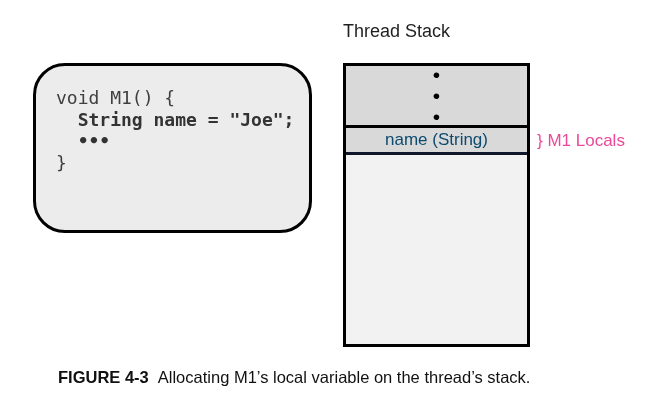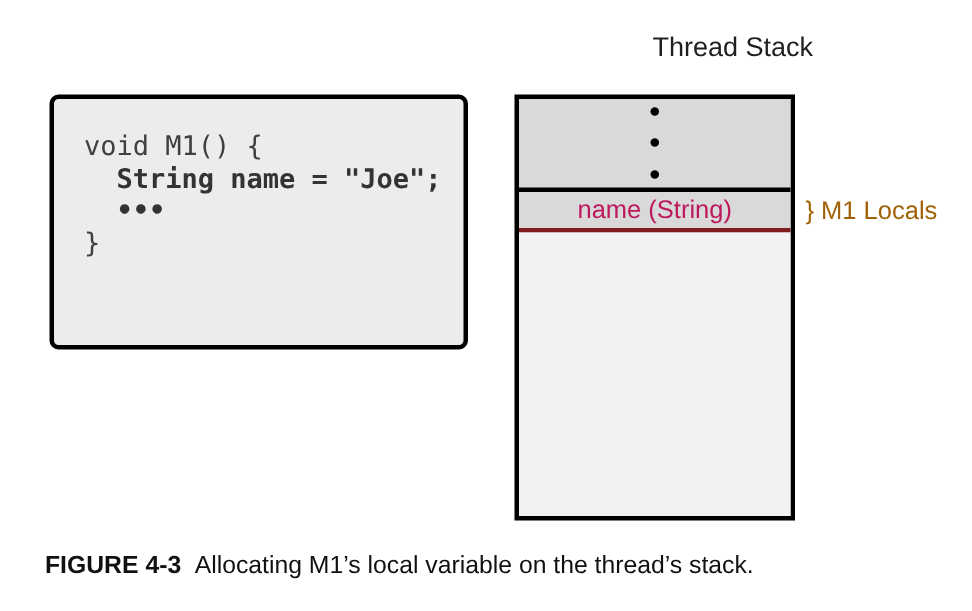--- a/index.html
+++ b/index.html
@@ -19,42 +19,42 @@
   
   .code-box {
     position: absolute;
     left: 33px;
     top: 63px;
     width: 279px;
     height: 170px;
     box-sizing: border-box;
     background: #ececec;
     border: 3px solid #000000;
-    border-radius: 6px;
+    border-radius: 32px;
     padding: 21px 0 0 20px;
   }
   .code-line {
     font-family: "DejaVu Sans Mono", "Liberation Mono", monospace;
     font-size: 18px;
     line-height: 21.5px;
     color: #3f3f3f;
     white-space: pre;
   }
   .code-line.bold {
     font-weight: bold;
     color: #333333;
   }
 
   
   .stack-title {
     position: absolute;
-    left: 355px;
+    left: 343px;
     top: 21px;
     width: 187px;
-    text-align: right;
+    text-align: left;
     font-size: 18px;
     color: #1f1f1f;
   }
   .stack {
     position: absolute;
     left: 343px;
     top: 63px;
     width: 187px;
     height: 284px;
     box-sizing: border-box;
@@ -77,55 +77,56 @@
     font-size: 21px;
     line-height: 15px;
     height: 15px;
     margin: 3px 0;
     color: #000000;
   }
   .stack-locals {
     height: 27px;
     box-sizing: border-box;
     background: #d9d9d9;
-    border-bottom: 3px solid #7f1d1d;
+    border-bottom: 3px solid #0f172a;
     display: flex;
     align-items: center;
     justify-content: center;
     font-size: 17px;
-    color: #be185d;
+    color: #0c4a6e;
   }
   .stack-empty {
     flex: 1;
     background: #f2f2f2;
   }
   .brace-label {
     position: absolute;
     left: 537px;
     top: 127px;
     height: 28px;
     display: flex;
     align-items: center;
     font-size: 17px;
-    color: #a16207;
+    color: #ec4899;
     white-space: nowrap;
   }
 
   
   .caption {
     position: absolute;
     left: 30px;
     top: 368px;
     font-size: 16.5px;
     color: #111111;
     white-space: nowrap;
   }
   .caption-label {
     font-weight: bold;
     margin-right: 9px;
+    margin-left: 28px;
   }
 </style>
 </head>
 <body>
 
 <div class="figure">
 
   <div class="code-box">
     <div class="code-line">void M1() {</div>
     <div class="code-line bold">  String name = "Joe";</div>

